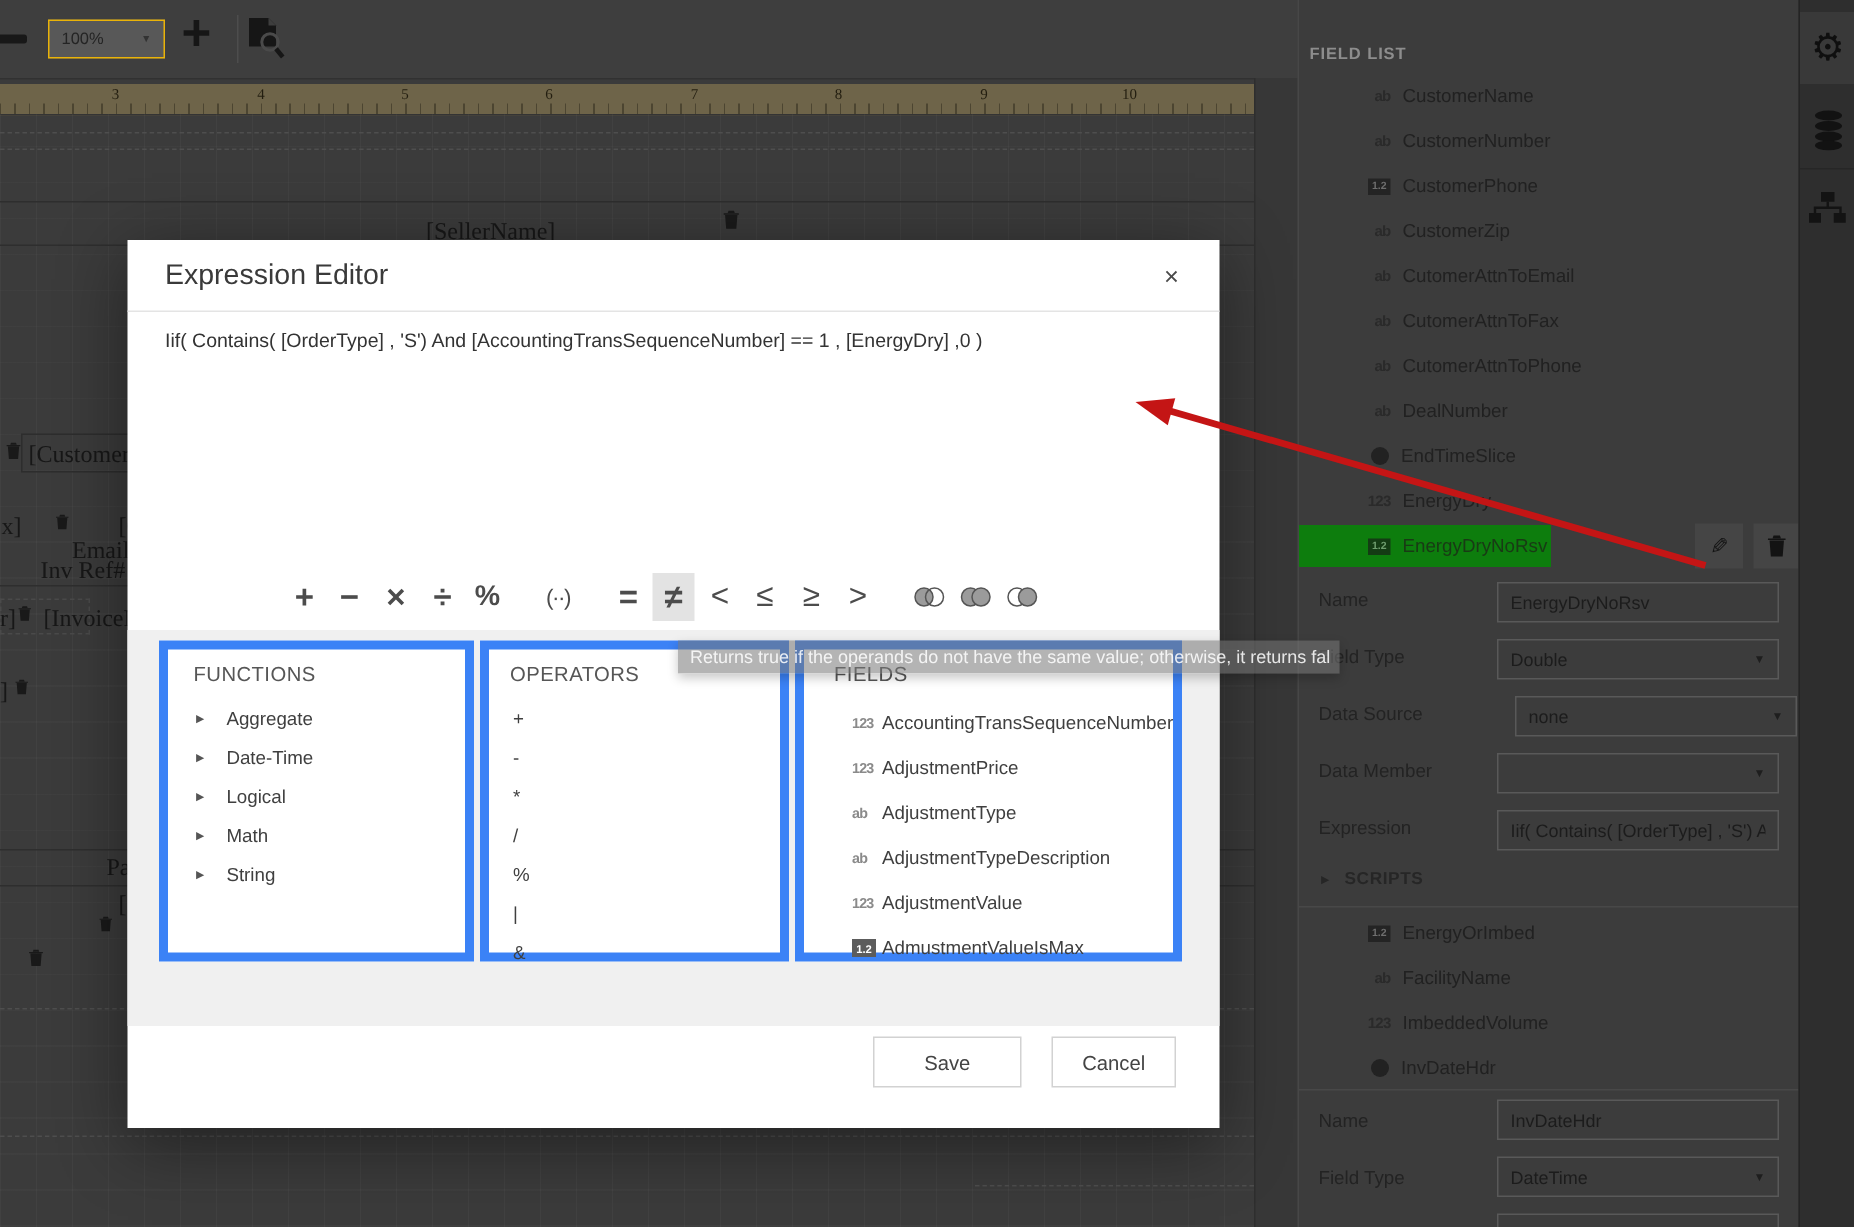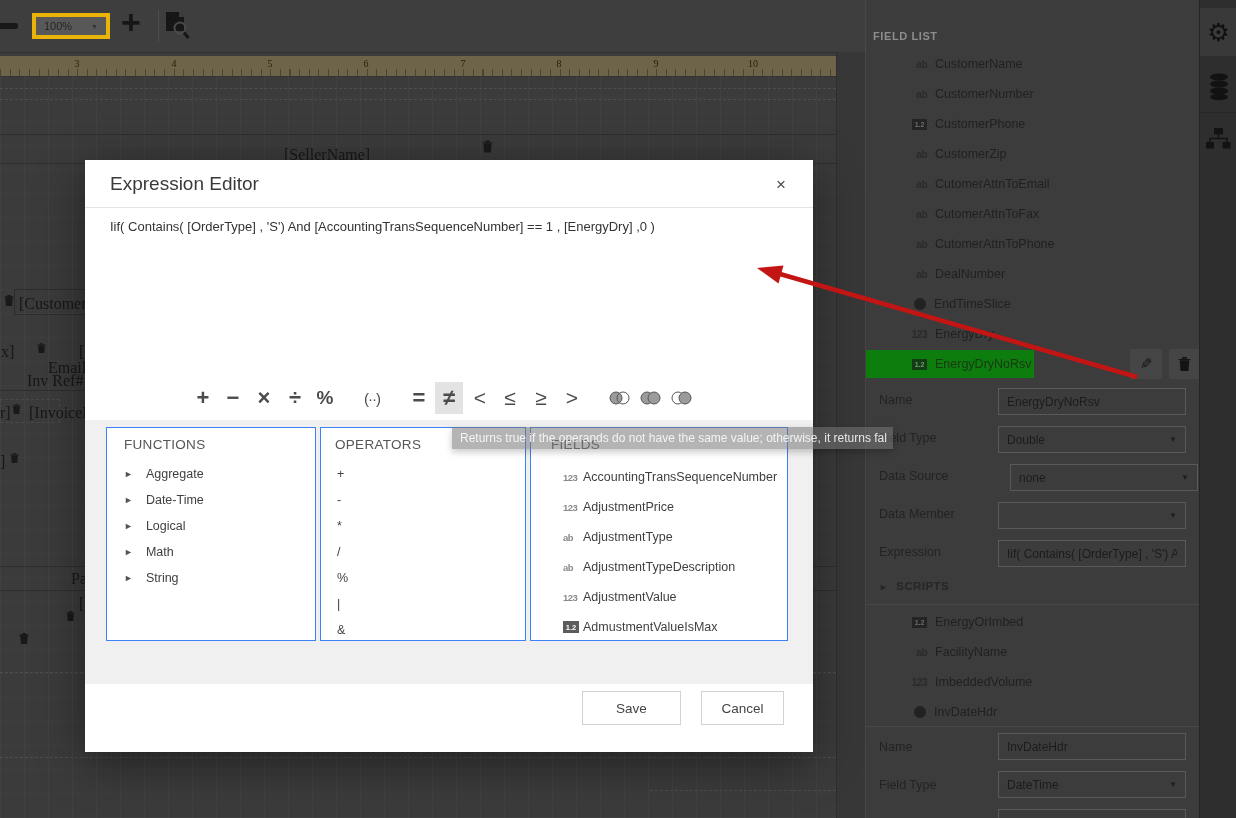--- a/index.html
+++ b/index.html
@@ -2,21 +2,21 @@
 <html><head>
 <meta charset="utf-8">
 <style>
   html,body{margin:0;padding:0;background:#222;}
   .stage{position:relative;width:1236px;height:818px;overflow:hidden;background:#3b3b3b;
          font-family:"Liberation Sans",sans-serif;}
   .abs{position:absolute;}
   
   .topbar{position:absolute;left:0;top:0;width:865px;height:52px;background:#3e3e3e;border-bottom:1px solid #313131;z-index:1;}
   .tb-minus{position:absolute;left:-6px;top:23px;width:24px;height:6px;background:#181818;border-radius:2px;}
-  .zoomdd{position:absolute;left:32px;top:13px;width:78px;height:26px;background:#585858;border:4px solid #eab308;
+  .zoomdd{position:absolute;left:32px;top:13px;width:78px;height:26px;background:#585858;border:1px solid #eab308;
           box-sizing:border-box;display:flex;align-items:center;justify-content:space-between;padding:0 8px;}
   .zoomdd .val{font-size:11px;color:#242424;}
   .zoomdd .car{font-size:7px;color:#333;}
   .tb-plus{position:absolute;left:121px;top:3px;font-size:34px;font-weight:700;color:#161616;}
   .tb-sep{position:absolute;left:158px;top:10px;width:1px;height:32px;background:#4d4d4d;}
   
   .ruler{position:absolute;left:0;top:56px;width:836px;height:20px;background:#6e6449;z-index:1;
          background-image:repeating-linear-gradient(90deg,#4c4531 0 1px,transparent 1px 9.65px);
          background-size:100% 7px;background-position:0 100%;background-repeat:no-repeat;
          border-bottom:1px solid #343434;}
@@ -64,21 +64,21 @@
   .dtitle{position:absolute;left:25px;top:13px;font-size:19px;color:#3a3a3a;}
   .dclose{position:absolute;left:691px;top:15px;font-size:17px;color:#4a4a4a;cursor:pointer;}
   .dhead-line{position:absolute;left:0;top:47px;width:728px;border-top:1px solid #e4e4e4;}
   .dexpr{position:absolute;left:25px;top:58px;width:680px;font-size:13px;color:#333;line-height:18px;}
   .op{position:absolute;top:222px;width:28px;height:32px;display:flex;align-items:center;justify-content:center;
       font-size:21px;color:#4c4c4c;cursor:pointer;}
   .op.b{font-weight:700;font-size:22px;}
   .op.s{font-size:15px;letter-spacing:-1px;}
   .op.hl{background:#e3e3e3;}
   .panelwrap{position:absolute;left:0;top:260px;width:728px;height:264px;background:#f0f0f0;}
-  .dpanel{position:absolute;top:267px;height:214px;background:#fff;border:1px solid #3b82f6;box-sizing:border-box;}
+  .dpanel{position:absolute;top:267px;height:214px;background:#fff;border:6px solid #3b82f6;box-sizing:border-box;}
   .phead{position:absolute;font-size:13.5px;color:#565656;letter-spacing:.3px;}
   .fitem{position:absolute;display:flex;align-items:center;font-size:12.5px;color:#3f3f3f;cursor:pointer;white-space:nowrap;}
   .fitem .exp{font-size:9px;color:#555;margin-right:13px;}
   .ditem-icon{width:20px;text-align:left;font-size:9.5px;font-weight:700;color:#8a8a8a;letter-spacing:-.5px;flex:none;}
   .dbadge{width:16px;height:12px;background:#5c5c5c;color:#fff;font-size:7.5px;font-weight:700;
           display:flex;align-items:center;justify-content:center;flex:none;margin-right:4px;}
   .btn{position:absolute;top:531px;height:34px;background:#fff;border:1px solid #d2d2d2;box-sizing:border-box;
        display:flex;align-items:center;justify-content:center;font-size:13.5px;color:#444;cursor:pointer;}
   
   .tooltip{position:absolute;left:452px;top:427px;width:441px;height:22px;z-index:6;box-sizing:border-box;

